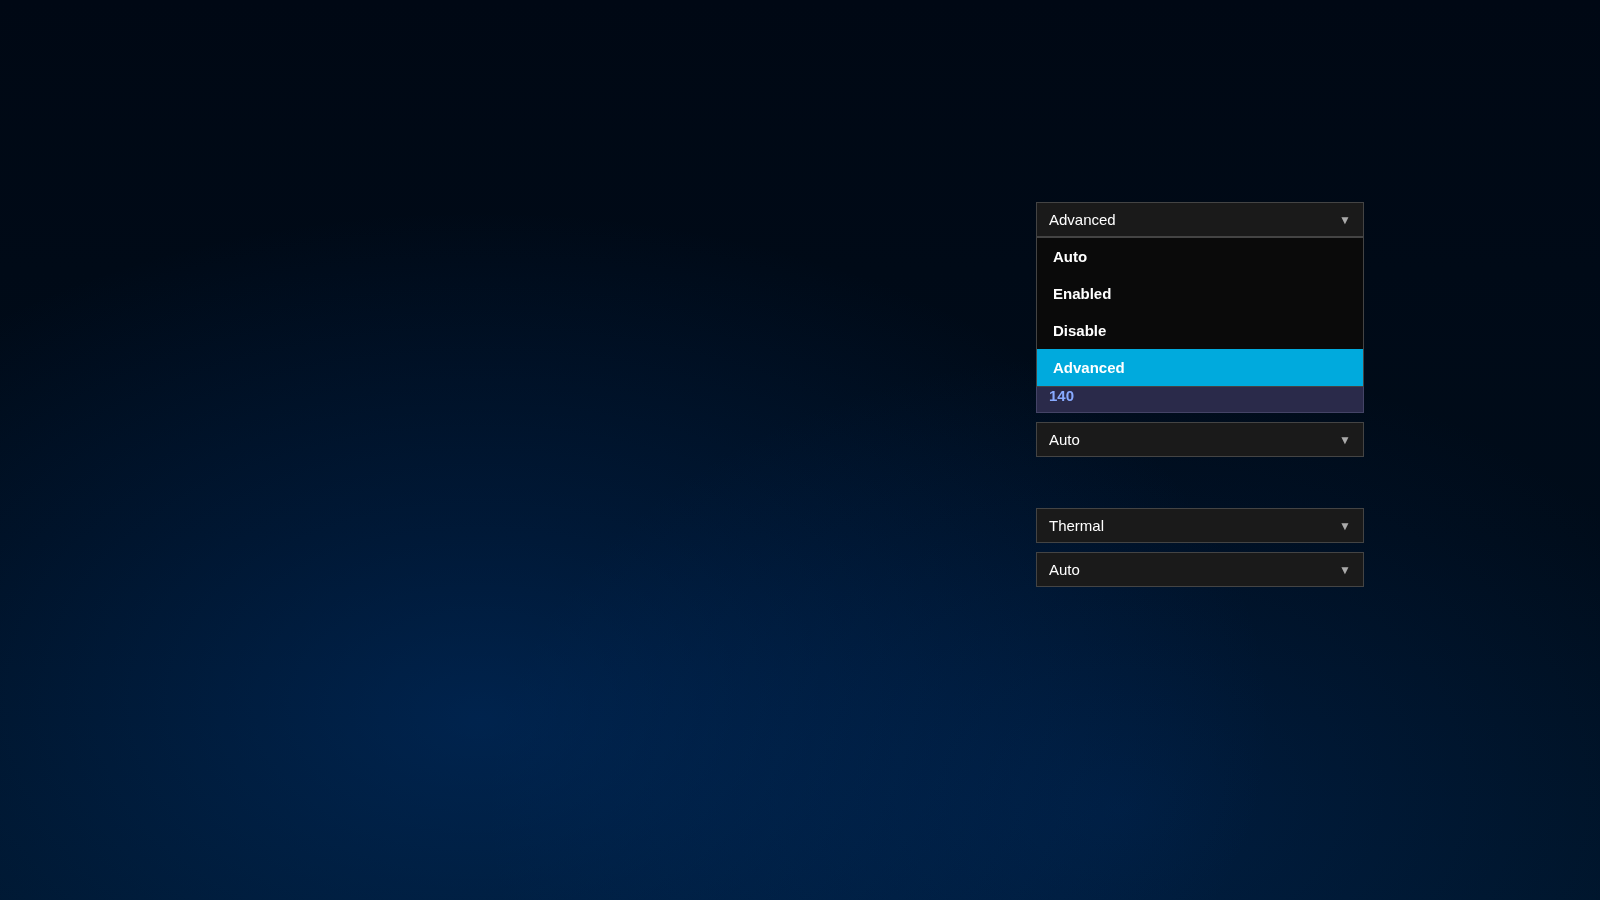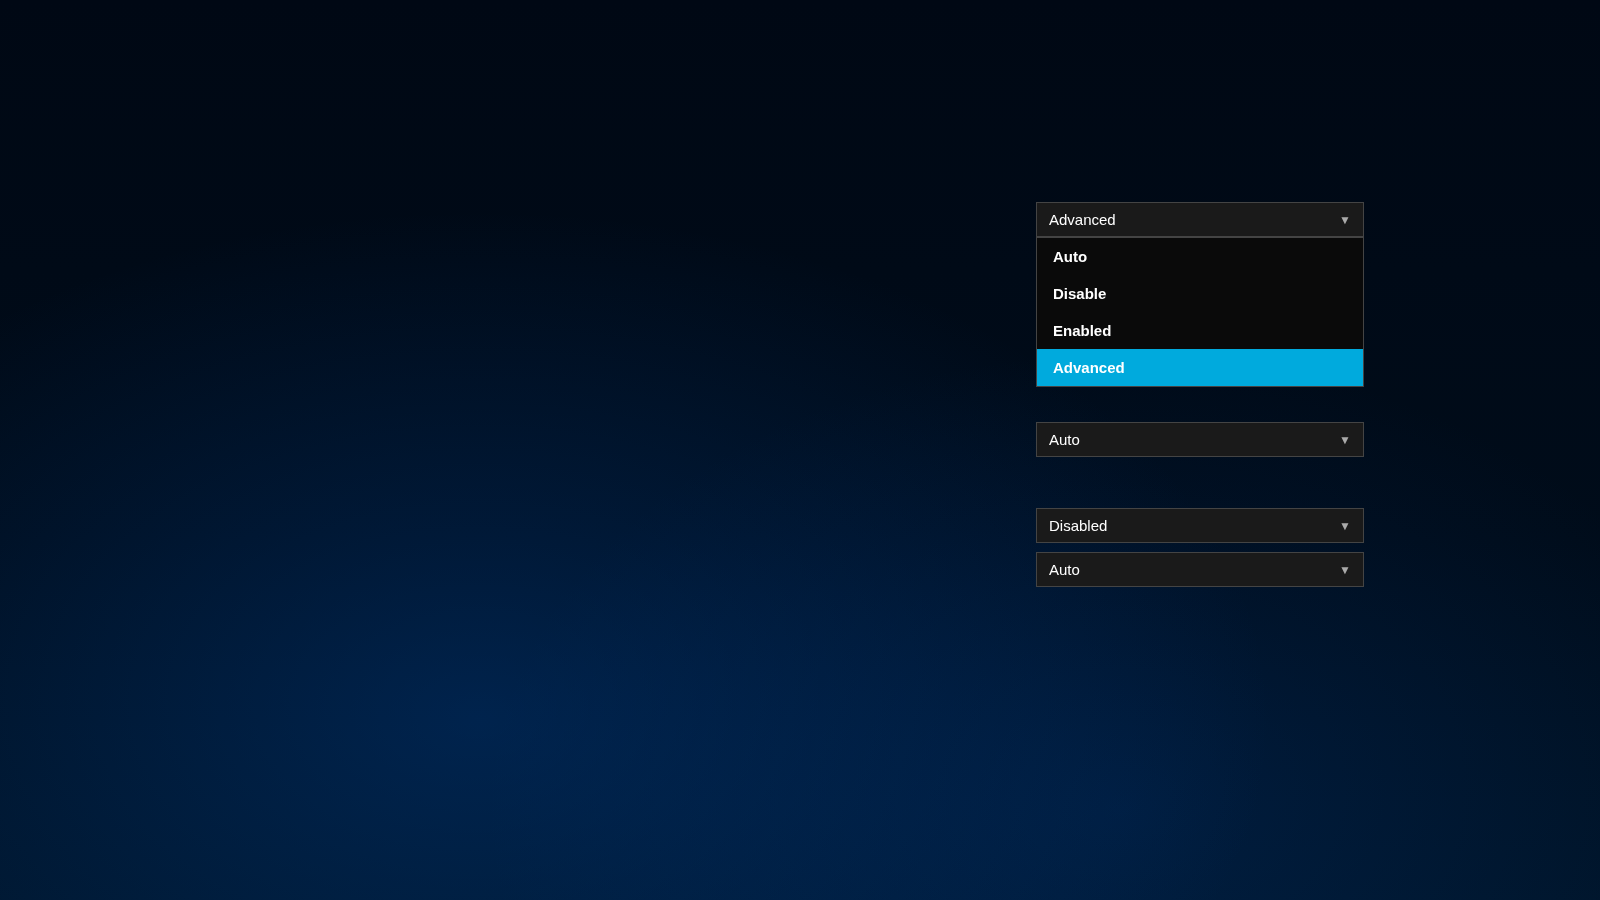--- a/index.html
+++ b/index.html
@@ -505,22 +505,22 @@
       <div class="settings-row highlighted">
         <div class="settings-label">Precision Boost Overdrive</div>
         <div class="settings-value-area">
           <div style="position: relative;">
             <div class="dropdown-selected">
               <span>Advanced</span>
               <span class="dropdown-arrow">▼</span>
             </div>
             <div class="dropdown-options">
               <div class="dropdown-option">Auto</div>
+              <div class="dropdown-option">Enabled</div>
               <div class="dropdown-option">Disable</div>
-              <div class="dropdown-option">Enabled</div>
               <div class="dropdown-option selected">Advanced</div>
             </div>
           </div>
         </div>
       </div>
 
       <div class="settings-row">
         <div class="settings-label">PBO Limits</div>
         <div class="settings-value-area"></div>
       </div>
@@ -532,20 +532,23 @@
 
       <div class="settings-row">
         <div class="settings-label">TDC Limit [A]</div>
         <div class="settings-value-area">
           <div class="input-box">95</div>
         </div>
       </div>
 
       <div class="settings-row">
         <div class="settings-label">EDC Limit [A]</div>
+        <div class="settings-value-area">
+          <div class="input-box">140</div>
+        </div>
       </div>
 
       <div class="settings-row">
         <div class="settings-label">Precision Boost Overdrive Scalar</div>
         <div class="settings-value-area">
           <div class="dropdown-box">
             <span>Auto</span>
             <span class="dropdown-arrow">▼</span>
           </div>
         </div>
@@ -553,21 +556,21 @@
 
       <div class="curve-optimizer-row">
         <span class="expand-arrow">▶</span>
         <span class="curve-label">Curve Optimizer</span>
       </div>
 
       <div class="settings-row">
         <div class="settings-label">CPU Boost Clock Override</div>
         <div class="settings-value-area">
           <div class="dropdown-box">
-            <span>Disabled</span>
+            <span>Thermal</span>
             <span class="dropdown-arrow">▼</span>
           </div>
         </div>
       </div>
 
       <div class="settings-row">
         <div class="settings-label">Platform Thermal Throttle Limit</div>
         <div class="settings-value-area">
           <div class="dropdown-box">
             <span>Auto</span>

